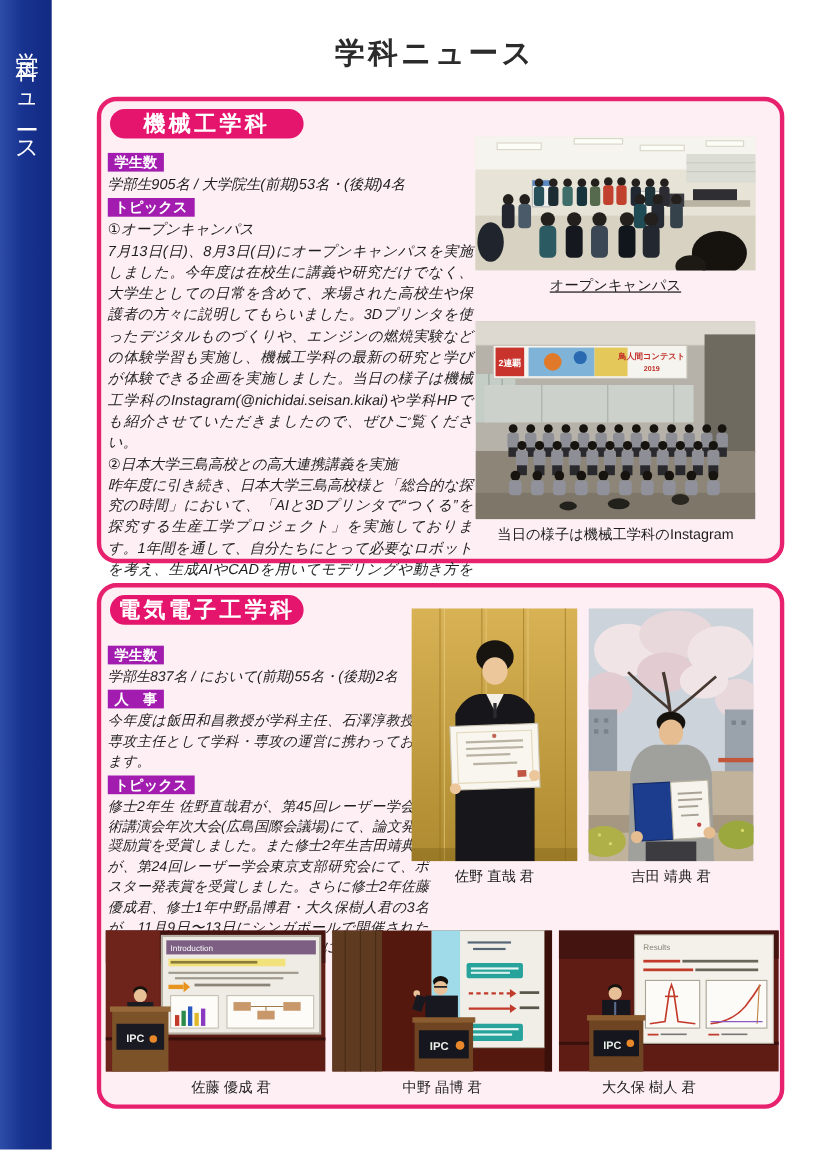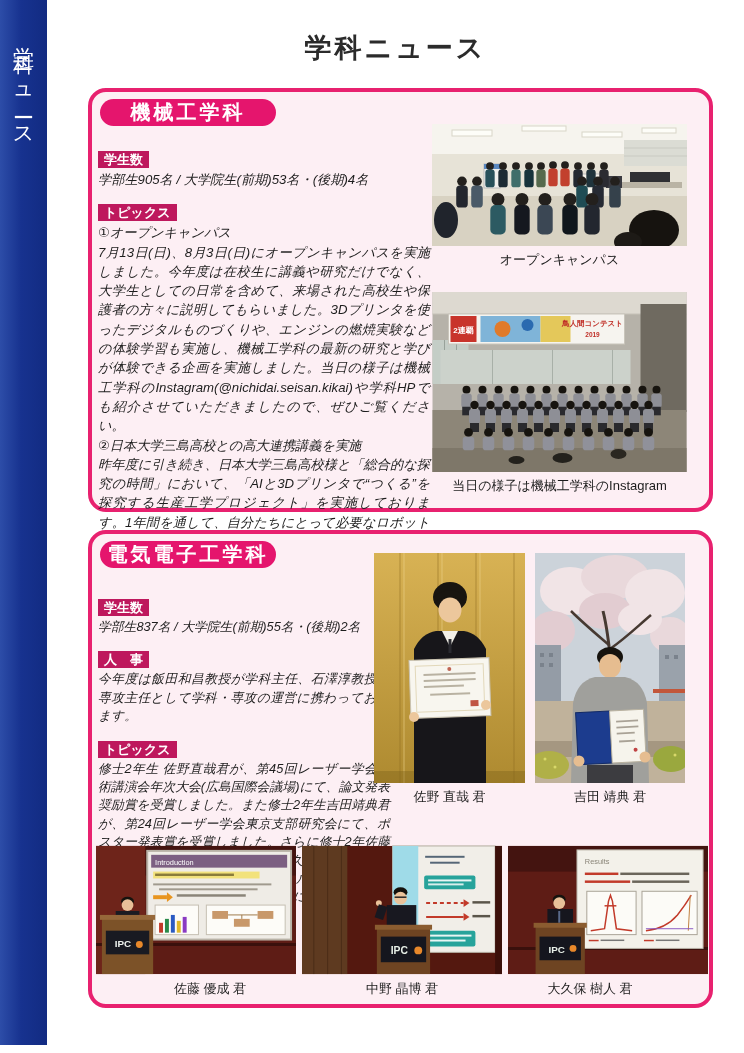--- a/index.html
+++ b/index.html
@@ -20,32 +20,32 @@
 
   
   .panel{position:absolute;left:88px;width:625px;background:#fdeff4;
     border:4px solid #e8216f;border-radius:18px;box-sizing:border-box;}
   .panel1{top:88px;height:424px;}
   .panel2{top:530px;height:478px;}
   .pill{position:absolute;left:8px;top:7px;width:176px;height:27px;background:#e5156d;
     border-radius:14px;color:#fff;font-size:20px;font-weight:bold;
     display:flex;align-items:center;justify-content:center;letter-spacing:3px;}
 
-  .tag{display:inline-block;background:#be185d;color:#fff;font-weight:bold;
-    font-size:13px;line-height:17px;padding:0 6px;margin:15px 0 2px 0;}
+  .tag{display:inline-block;background:#a21caf;color:#fff;font-weight:bold;
+    font-size:13px;line-height:17px;padding:0 6px;margin:3px 0 2px 0;}
   .bodytext{color:#1d1d1d;text-align:justify;}
   .col-text1{position:absolute;left:6px;top:44px;width:332px;font-size:13.2px;line-height:19.3px;}
   .col-text2{position:absolute;left:6px;top:50px;width:292px;font-size:12.8px;line-height:18.4px;}
   .line{margin:0;font-style:italic;}
   .caption{margin-top:5px;text-align:center;font-size:13px;color:#1d1d1d;white-space:nowrap;}
 
   .fig{position:absolute;}
   .fig svg{display:block;}
 
-  .f1{left:340px;top:32px;width:255px;}
+  .f1{left:340px;top:32px;width:255px;text-decoration:underline;}
   .f2{left:340px;top:200px;width:255px;}
   .f3{left:282px;top:19px;width:151px;}
   .f4{left:443px;top:19px;width:150px;}
   .f5{left:4px;top:311px;width:228px;}
   .f6{left:210px;top:311px;width:200px;}
   .f7{left:416px;top:311px;width:164px;}
 </style>
 </head>
 <body>
 
@@ -198,21 +198,21 @@
       </svg>
       <div class="caption">当日の様子は機械工学科のInstagram</div>
     </div>
   </div>
 
   <div class="panel panel2">
     <div class="pill">電気電子工学科</div>
 
     <div class="col-text2">
       <span class="tag">学生数</span>
-      <div class="bodytext line">学部生837名 / 大学院生(前期)55名・(後期)2名</div>
+      <div class="bodytext line">学部生837名 / において(前期)55名・(後期)2名</div>
       <span class="tag">人　事</span>
       <div class="bodytext line">今年度は飯田和昌教授が学科主任、石澤淳教授が専攻主任として学科・専攻の運営に携わっております。</div>
       <span class="tag">トピックス</span>
       <div class="bodytext line">修士2年生 佐野直哉君が、第45回レーザー学会学術講演会年次大会(広島国際会議場)にて、論文発表奨励賞を受賞しました。また修士2年生吉田靖典君が、第24回レーザー学会東京支部研究会にて、ポスター発表賞を受賞しました。さらに修士2年佐藤優成君、修士1年中野晶博君・大久保樹人君の3名が、11月9日〜13日にシンガポールで開催されたIEEE Photonics Conference 2025にて口頭発表を行いました。</div>
     </div>
 
     <div class="fig f4">
       <svg width="150" height="230" viewBox="0 0 150 230">
         <rect x="0" y="0" width="150" height="230" fill="#ccd3da"></rect>
         <ellipse cx="35" cy="38" rx="30" ry="24" fill="#f1e4e6"></ellipse>

